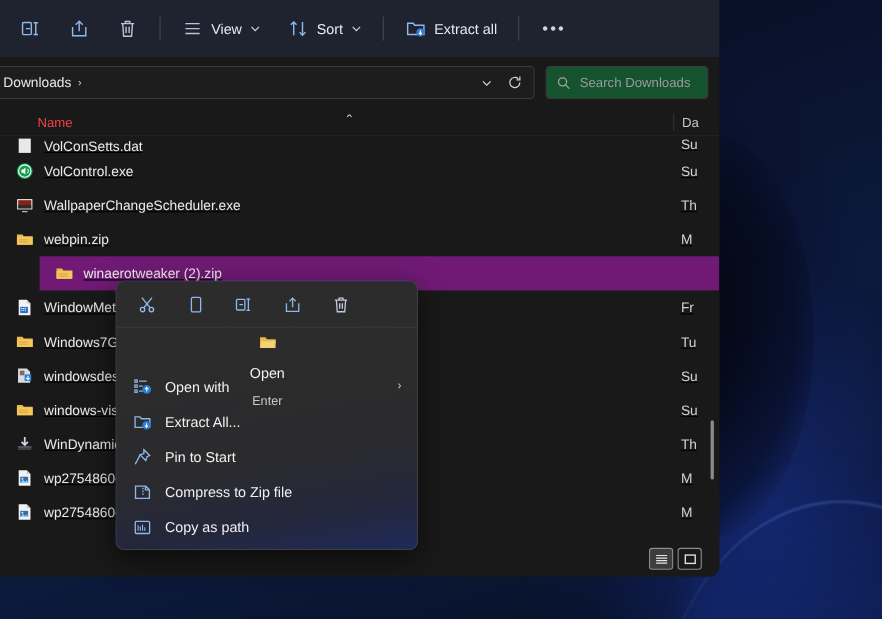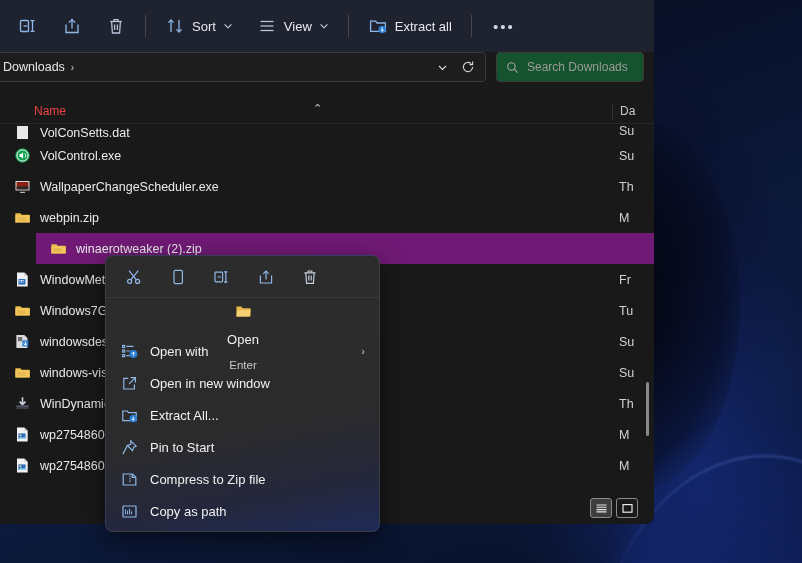--- a/index.html
+++ b/index.html
@@ -83,21 +83,21 @@
     margin: 0 7px;
     flex: none;
   }
   .chev { width: 10px; height: 10px; flex: none; }
   #overflow-btn { letter-spacing: 2px; font-size: 15px; color: #cfd4e2; padding: 0 12px; }
 
   
   #addressrow {
     height: 46px;
     background: #191919;
-    display: flex; 
+    display: flex; align-items: center;
     padding: 0 10px 0 0;
     gap: 10px;
   }
   #addressbar {
     flex: 1 1 auto;
     height: 30px;
     margin-left: -4px;
     background: #1d1d1d;
     border: 1px solid #3a3a3a;
     border-radius: 4px;
@@ -153,20 +153,21 @@
     left: 313px; top: 4px;
     color: #d0d0d0; font-size: 11px;
   }
 
   
   #filelist {
     position: relative;
     height: 368px;
     background: #191919;
     overflow: hidden;
+    text-decoration: underline;
   }
   .frow {
     height: 31px;
     display: flex; align-items: center;
     padding-left: 14px;
     color: #eaeaea;
     font-size: 12.5px;
     white-space: nowrap;
   }
   .frow.selected { background: #701a75; margin-left: 36px; }
@@ -301,39 +302,39 @@
         <path d="M4 5.5h12"></path>
           <path d="M8 5.5V3.6h4v1.9"></path>
         <path d="M5.6 5.5 6.4 17h7.2l.8-11.5"></path>
         <path d="M8.6 8.4v5.6M11.4 8.4v5.6"></path>
       </svg>
     </div>
 
     <div class="tb-sep"></div>
 
     <div class="tb-btn">
+      <svg class="tb-icon" viewBox="0 0 20 20" fill="none" stroke="#b9c4d6" stroke-width="1.3">
+        <path d="M3.5 5.5h13"></path>
+          <path d="M3.5 10h13"></path>
+          <path d="M3.5 14.5h13"></path>
+      </svg>
+      <span>View</span>
+      <svg class="chev" viewBox="0 0 10 10" fill="none" stroke="#cfd4e2" stroke-width="1.1">
+        <path d="M1.6 3.4 5 6.8l3.4-3.4"></path>
+      </svg>
+    </div>
+
+    <div class="tb-btn">
       <svg class="tb-icon" viewBox="0 0 20 20" fill="none" stroke="#8fb8e8" stroke-width="1.3">
         <path d="M6 16V4"></path>
           <path d="M3.4 6.6 6 4l2.6 2.6"></path>
         <path d="M14 4v12"></path>
           <path d="M11.4 13.4 14 16l2.6-2.6"></path>
       </svg>
       <span>Sort</span>
-      <svg class="chev" viewBox="0 0 10 10" fill="none" stroke="#cfd4e2" stroke-width="1.1">
-        <path d="M1.6 3.4 5 6.8l3.4-3.4"></path>
-      </svg>
-    </div>
-
-    <div class="tb-btn">
-      <svg class="tb-icon" viewBox="0 0 20 20" fill="none" stroke="#b9c4d6" stroke-width="1.3">
-        <path d="M3.5 5.5h13"></path>
-          <path d="M3.5 10h13"></path>
-          <path d="M3.5 14.5h13"></path>
-      </svg>
-      <span>View</span>
       <svg class="chev" viewBox="0 0 10 10" fill="none" stroke="#cfd4e2" stroke-width="1.1">
         <path d="M1.6 3.4 5 6.8l3.4-3.4"></path>
       </svg>
     </div>
 
     <div class="tb-sep"></div>
 
     <div class="tb-btn">
       <svg class="tb-icon" viewBox="0 0 20 20" fill="none" stroke="#8fb8e8" stroke-width="1.3">
         <path d="M2.6 15.4V5.2h5l1.4 1.8h8.4v8.4z"></path>
@@ -612,29 +613,20 @@
       <rect x="1.6" y="7" width="2.1" height="2.1"></rect>
       <rect x="1.6" y="11.6" width="2.1" height="2.1"></rect>
       <path d="M5.4 3.4h7M5.4 8h3.4M5.4 12.6h3.4"></path>
       <circle cx="12.4" cy="11" r="3.4" fill="#2a7fd6" stroke="#2a7fd6"></circle>
       <path d="M12.4 9.2v3.6M10.9 10.7l1.5-1.5 1.5 1.5" stroke="#ffffff" stroke-width="0.95"></path>
     </svg>
     <span class="ctx-label">Open with</span>
     <span class="ctx-submenu-arrow">›</span>
   </div>
 
-  <div class="ctx-item">
-    <svg class="ctx-icon" viewBox="0 0 17 17" fill="none" stroke="#8fb8e8" stroke-width="1.2">
-      <path d="M13.4 9.6v4.4H2.8V3.4h4.4"></path>
-      <path d="M9.6 2.6h4.8v4.8"></path>
-        <path d="M14.4 2.6 8.2 8.8"></path>
-    </svg>
-    <span class="ctx-label">Open in new window</span>
-    <span class="ctx-accel"></span>
-  </div>
 
   <div class="ctx-item">
     <svg class="ctx-icon" viewBox="0 0 17 17" fill="none" stroke="#8fb8e8" stroke-width="1.2">
       <path d="M1.8 13.6V4h4.4l1.3 1.7h7.7v7.9z"></path>
       <circle cx="12.2" cy="11.6" r="3.2" fill="#2a7fd6" stroke="#2a7fd6"></circle>
       <path d="M12.2 9.8v3.6M10.8 12l1.4 1.4 1.4-1.4" stroke="#ffffff" stroke-width="0.95"></path>
     </svg>
     <span class="ctx-label">Extract All...</span>
     <span class="ctx-accel"></span>
   </div>

